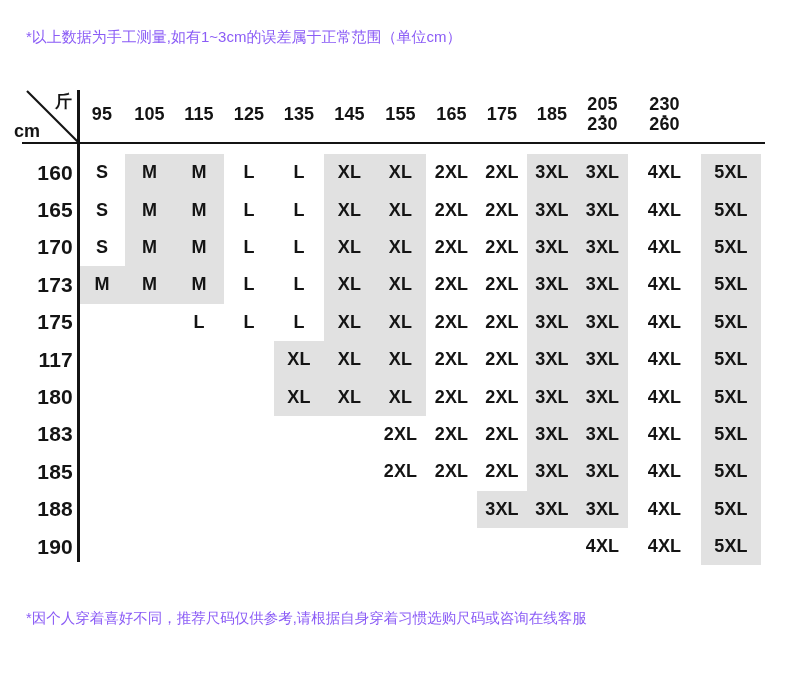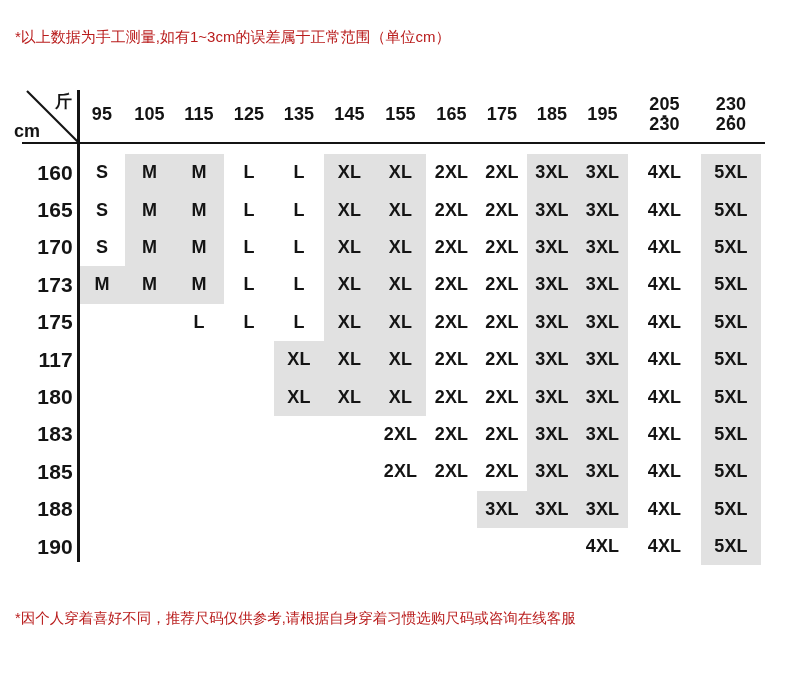--- a/index.html
+++ b/index.html
@@ -1,21 +1,21 @@
 <!DOCTYPE html>
 <html style="--hl: #e1e1e1;"><head>
 <meta charset="utf-8">
 <style>
   html,body { margin:0; padding:0; background:#ffffff; }
   .canvas {
     position:relative; width:790px; height:699px; background:#ffffff;
     font-family:"Liberation Sans","DejaVu Sans",sans-serif; color:#141414;
     overflow:hidden;
   }
-  .note { position:absolute; left:15px; color:#b91c1c; white-space:nowrap; }
+  .note { position:absolute; left:26px; color:#8b5cf6; white-space:nowrap; }
   .note-top { top:28px; font-size:15px; }
   .note-bottom { top:609px; font-size:14.5px; }
 
   .size-grid {
     position:absolute; left:0; top:85px;
     display:grid;
     grid-template-columns:79px 46px 49px 50px 50px 50px 51px 51px 51px 50px 50px 51px 73px 60px;
     grid-template-rows:59px 10px;
     grid-auto-rows:37.4px;
   }
@@ -70,23 +70,20 @@
       <div class="hcell">
         <div class="num-line">165</div>
       </div>
       <div class="hcell">
         <div class="num-line">175</div>
       </div>
       <div class="hcell">
         <div class="num-line">185</div>
       </div>
       <div class="hcell">
-        <div class="num-line">195</div>
-      </div>
-      <div class="hcell">
         <div class="num-line">205</div>
         <div class="dash-line">-</div>
         <div class="num-line">230</div>
       </div>
       <div class="hcell">
         <div class="num-line">230</div>
         <div class="dash-line">-</div>
         <div class="num-line">260</div>
       </div>
       <div class="spacer"></div>

